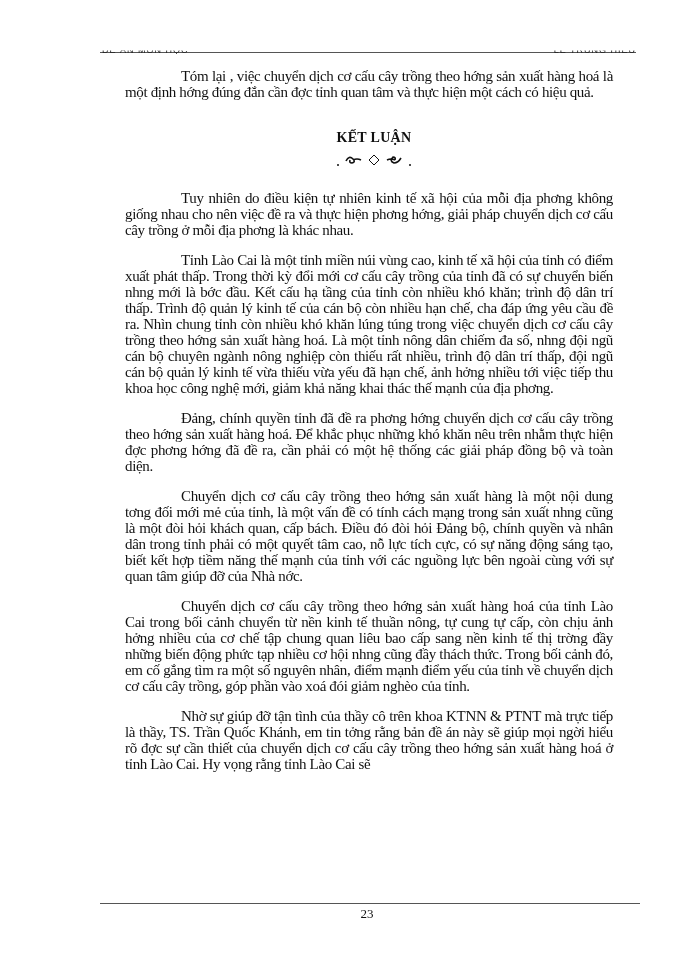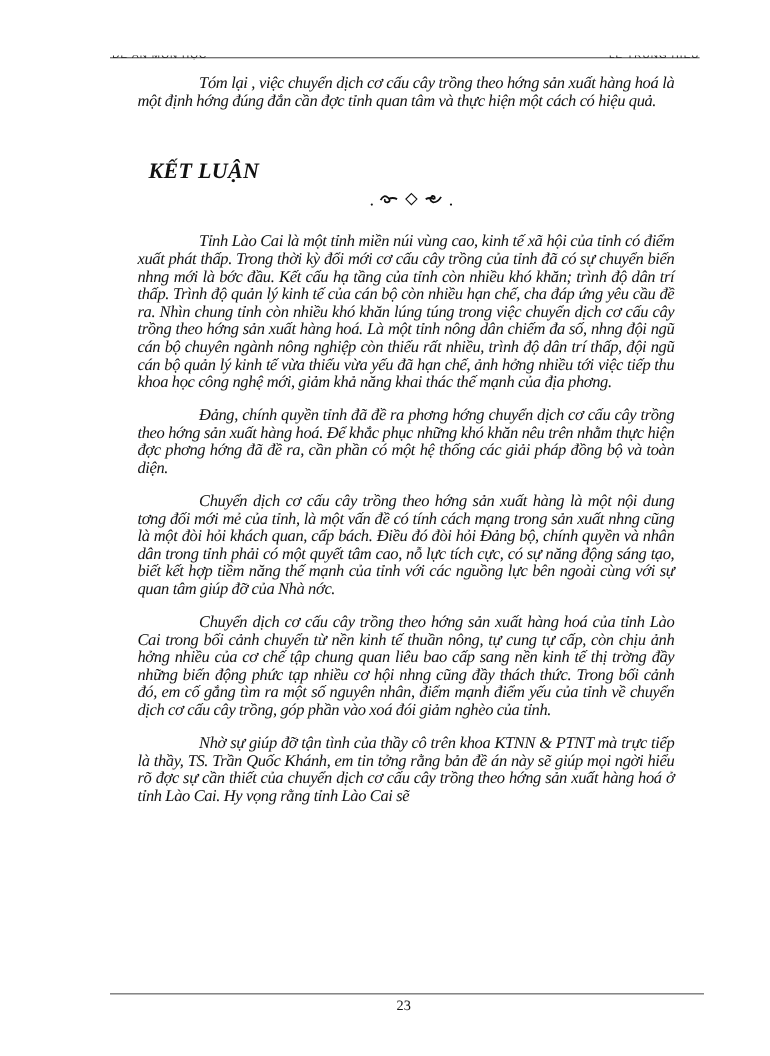--- a/index.html
+++ b/index.html
@@ -7,26 +7,26 @@
          font-family: "Liberation Serif", "DejaVu Serif", serif; color: #111; }
   .page { position: absolute; left: 0; top: 0; width: 700px; height: 960px; }
 
   .header { position: absolute; left: 100px; top: 38px; width: 536px; height: 14px;
             border-bottom: 1.5px solid #555; }
   .header span { position: absolute; bottom: -3px; font-size: 9px; letter-spacing: 1px;
                  color: #222; clip-path: inset(55% 0 0 0); font-family: "Liberation Sans", sans-serif; }
   .header .left { left: 2px; }
   .header .right { right: 0; }
 
-  .body { position: absolute; left: 125px; top: 68px; width: 488px; font-style: italic; }
+  .body { position: absolute; left: 125px; top: 68px; width: 488px; }
   p { margin: 0 0 14px 0; font-size: 15px; line-height: 16px; text-align: justify;
       text-indent: 56px; letter-spacing: -0.35px; }
 
-  .title { text-align: left; font-weight: bold; font-size: 20px; letter-spacing: 0.3px;
-           margin: 45px 0 4px 0; text-indent: 0; padding-left: 10px; }
+  .title { text-align: center; font-weight: bold; font-size: 14px; letter-spacing: 0.3px;
+           margin: 30px 0 4px 0; text-indent: 0; padding-left: 10px; }
   .ornament { display: block; text-align: center; margin: 0 0 26px 0; height: 14px; padding-left: 10px; }
   .ornament svg { display: inline-block; vertical-align: middle; }
 
   .footer-rule { position: absolute; left: 100px; top: 903px; width: 540px; height: 0;
                  border-top: 1.5px solid #555; }
   .page-number { position: absolute; left: 0; width: 734px; top: 906px; text-align: center;
                  font-size: 13px; font-family: "Liberation Serif", serif; }
 </style>
 </head>
 <body>
@@ -46,22 +46,23 @@
     <div class="ornament">
       <svg width="80" height="14" viewBox="0 0 80 14">
         <circle cx="4" cy="12" r="1" fill="#111"></circle>
         <path d="M12 8 q3 -6 7 -2 q3 3 -1 4 q-3 0 -2 -3 M19 7 q4 -2 8 0" stroke="#111" stroke-width="1.6" fill="none"></path>
         <path d="M40 2 L45 7 L40 12 L35 7 Z" stroke="#111" stroke-width="1" fill="none"></path>
         <path d="M53 7 q4 -2 8 0 M61 7 q1 -3 -2 -3 q-4 4 1 6 q4 0 7 -5" stroke="#111" stroke-width="1.6" fill="none"></path>
         <circle cx="76" cy="12" r="1" fill="#111"></circle>
       </svg>
     </div>
 
+    <p>Tuy nhiên do điều kiện tự nhiên kinh tế xã hội của mỗi địa phơng không giống nhau cho nên việc đề ra và thực hiện phơng   hớng,   giải pháp chuyển dịch cơ cấu cây trồng ở mỗi địa phơng   là khác nhau.</p>
     <p>Tỉnh Lào Cai là một tỉnh miền núi vùng cao, kinh tế xã hội của tỉnh có điểm xuất phát thấp. Trong thời kỳ đổi mới cơ cấu cây trồng của tỉnh đã có sự chuyển biến nhng   mới là bớc   đầu. Kết cấu hạ tầng của tỉnh còn nhiều khó khăn; trình độ dân trí thấp. Trình độ quản lý kinh tế của cán bộ còn nhiều hạn chế, cha   đáp ứng yêu cầu đề ra. Nhìn chung tỉnh còn nhiều khó khăn lúng túng trong việc chuyển dịch cơ cấu cây trồng theo hớng   sản xuất hàng hoá. Là một tỉnh nông dân chiếm đa số, nhng   đội ngũ cán bộ chuyên ngành nông nghiệp còn thiếu rất nhiều, trình độ dân trí thấp, đội ngũ cán bộ quản lý kinh tế vừa thiếu vừa yếu đã hạn chế, ảnh hởng   nhiều tới việc tiếp thu khoa học công nghệ mới, giảm khả năng khai thác thế mạnh của địa phơng.</p>
-    <p>Đảng, chính quyền tỉnh đã đề ra phơng   hớng   chuyển dịch cơ cấu cây trồng theo hớng   sản xuất hàng hoá. Để khắc phục những khó khăn nêu trên nhằm thực hiện đợc   phơng   hớng   đã đề ra, cần phần có một hệ thống các giải pháp đồng bộ và toàn diện.</p>
+    <p>Đảng, chính quyền tỉnh đã đề ra phơng   hớng   chuyển dịch cơ cấu cây trồng theo hớng   sản xuất hàng hoá. Để khắc phục những khó khăn nêu trên nhằm thực hiện đợc   phơng   hớng   đã đề ra, cần phải có một hệ thống các giải pháp đồng bộ và toàn diện.</p>
     <p>Chuyển dịch cơ cấu cây trồng theo hớng   sản xuất hàng là một nội dung tơng   đối mới mẻ của tỉnh, là một vấn đề có tính cách mạng trong sản xuất nhng   cũng là một đòi hỏi khách quan, cấp bách. Điều đó đòi hỏi Đảng bộ, chính quyền và nhân dân trong tỉnh phải có một quyết tâm cao, nỗ lực tích cực, có sự năng động sáng tạo, biết kết hợp tiềm năng thế mạnh của tỉnh với các nguồng lực bên ngoài cùng với sự quan tâm giúp đỡ của Nhà nớc.</p>
     <p>Chuyển dịch cơ cấu cây trồng theo hớng   sản xuất hàng hoá của tỉnh Lào Cai trong bối cảnh chuyển từ nền kinh tế thuần nông, tự cung tự cấp, còn chịu ảnh hởng   nhiều của cơ chế tập chung quan liêu bao cấp sang nền kinh tế thị trờng   đầy những biến động phức tạp nhiều cơ hội nhng   cũng đầy thách thức. Trong bối cảnh đó, em cố gắng tìm ra một số nguyên nhân, điểm mạnh điểm yếu của tỉnh về chuyển dịch cơ cấu cây trồng, góp phần vào xoá đói giảm nghèo của tỉnh.</p>
     <p>Nhờ sự giúp đỡ tận tình của thầy cô trên khoa KTNN &amp; PTNT mà trực tiếp là thầy, TS. Trần Quốc Khánh, em tin tởng   rằng bản đề án này sẽ giúp mọi ngời   hiểu rõ đợc   sự cần thiết của chuyển dịch cơ cấu cây trồng theo hớng   sản xuất hàng hoá ở tỉnh Lào Cai. Hy vọng rằng tỉnh Lào Cai sẽ</p>
   </div>
 
   <div class="footer-rule"></div>
   <div class="page-number">23</div>
 </div>
 
 </body></html>

